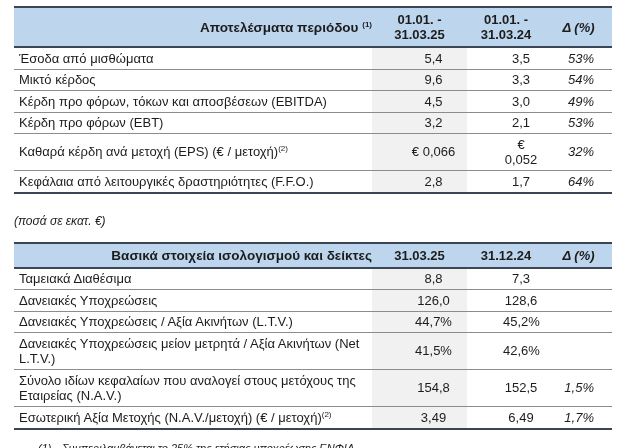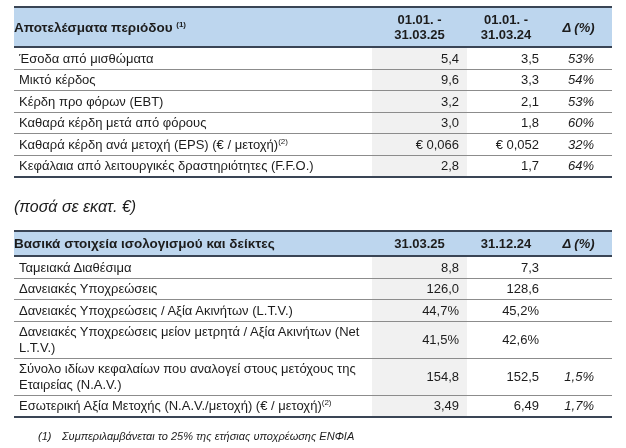--- a/index.html
+++ b/index.html
@@ -33,43 +33,43 @@
   col.c-delta { width: 67px; }
 
   thead th {
     background: var(--header-bg);
     border-top: 2px solid var(--border-dark);
     border-bottom: 2px solid var(--border-dark);
     font-weight: bold;
     padding: 4px 0;
     vertical-align: middle;
   }
-  thead th.label-col { text-align: left; font-size: 13.5px; }
+  thead th.label-col { text-align: right; padding-left: 5px; font-size: 13.5px; }
   thead th.num-col { text-align: center; line-height: 15px; margin-top: 24px; }
   thead th.delta-col { text-align: center; font-style: italic; }
 
   tbody td {
     border-bottom: 1px solid var(--border-light);
     padding: 2.5px 0;
     line-height: 15.5px;
     vertical-align: middle;
   }
   tbody tr:last-child td { border-bottom: 2px solid var(--border-dark); }
   tbody td.label-col { text-align: left; padding-left: 5px; padding-right: 6px; margin-top: 8px; }
-  tbody td.num-col { text-align: right; }
+  tbody td.num-col { text-align: center; padding-left: 36px; }
   tbody td.shaded { background: var(--col-highlight-bg); padding-right: 8px; }
   tbody td.v2 { padding-right: 6px; }
   tbody td.delta-col { text-align: right; padding-right: 18px; font-style: italic; }
 
   sup { font-size: 8px; vertical-align: super; line-height: 0; font-weight: normal; }
   thead sup { font-weight: bold; }
 
   .units-note {
     font-style: italic;
-    font-size: 16px;
+    font-size: 12px;
     margin: 20px 0 14px 14px;
   }
 
   .footnotes { margin: 12px 0 0 38px; font-size: 11px; font-style: italic; }
   .footnote { display: flex; margin-bottom: 4px; line-height: 13px; }
   .fn-marker { width: 24px; flex: 0 0 24px; }
 </style>
 </head>
 <body>
 
@@ -103,30 +103,30 @@
           <td class="num-col v2">3,5</td>
           <td class="delta-col">53%</td>
         </tr>
         <tr>
           <td class="label-col">Μικτό κέρδος</td>
           <td class="num-col shaded">9,6</td>
           <td class="num-col v2">3,3</td>
           <td class="delta-col">54%</td>
         </tr>
         <tr>
+          <td class="label-col">Κέρδη προ φόρων, τόκων και αποσβέσεων (EBITDA)</td>
+          <td class="num-col shaded">4,5</td>
+          <td class="num-col v2">3,0</td>
+          <td class="delta-col">49%</td>
+        </tr>
+        <tr>
           <td class="label-col">Κέρδη προ φόρων (EBT)</td>
           <td class="num-col shaded">3,2</td>
           <td class="num-col v2">2,1</td>
           <td class="delta-col">53%</td>
-        </tr>
-        <tr>
-          <td class="label-col">Καθαρά κέρδη μετά από φόρους</td>
-          <td class="num-col shaded">3,0</td>
-          <td class="num-col v2">1,8</td>
-          <td class="delta-col">60%</td>
         </tr>
         <tr>
           <td class="label-col">Καθαρά κέρδη ανά μετοχή (EPS) (€ / μετοχή)<sup>(2)</sup></td>
           <td class="num-col shaded">€ 0,066</td>
           <td class="num-col v2">€ 0,052</td>
           <td class="delta-col">32%</td>
         </tr>
         <tr>
           <td class="label-col">Κεφάλαια από λειτουργικές δραστηριότητες (F.F.O.)</td>
           <td class="num-col shaded">2,8</td>

